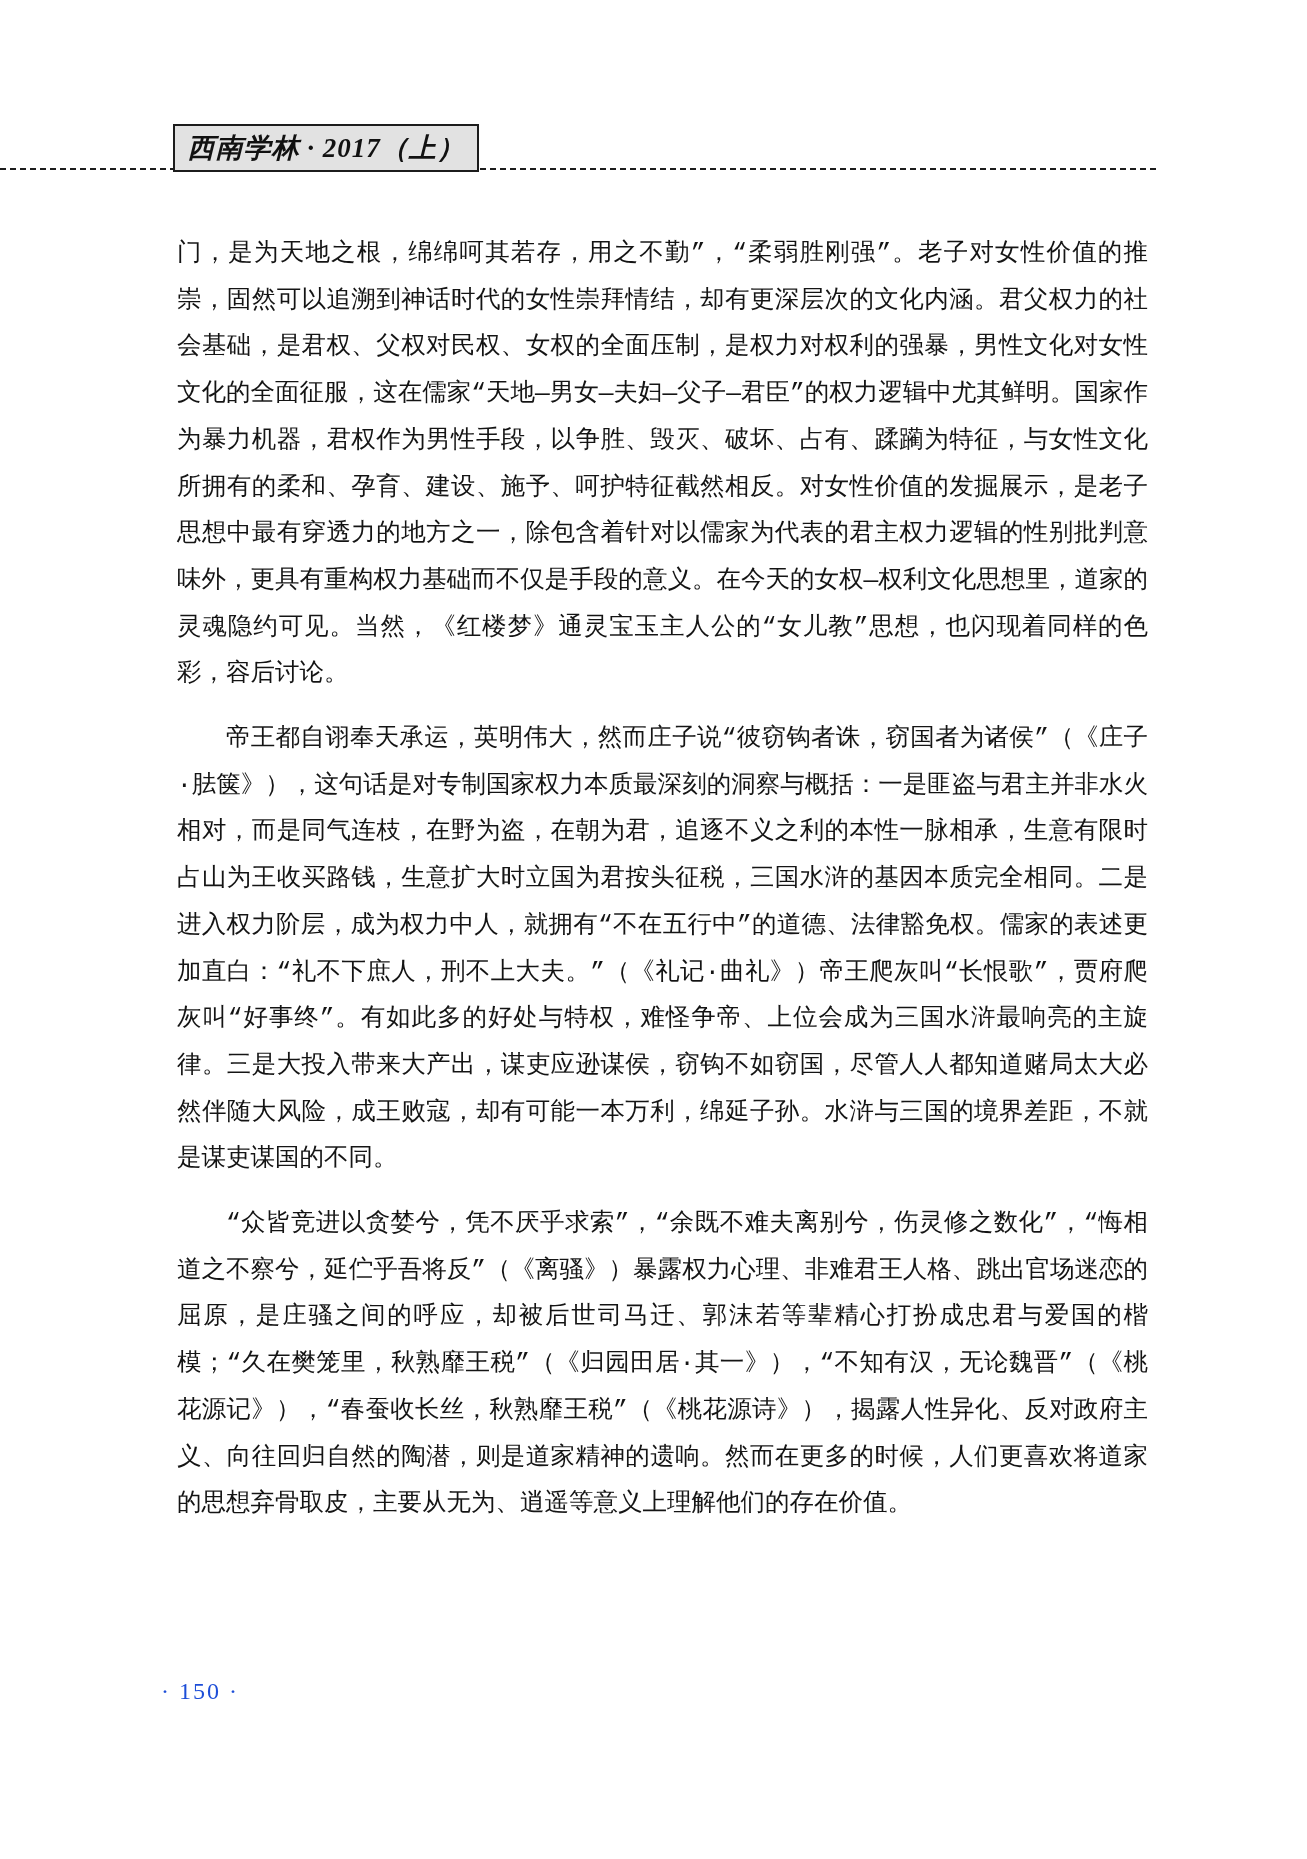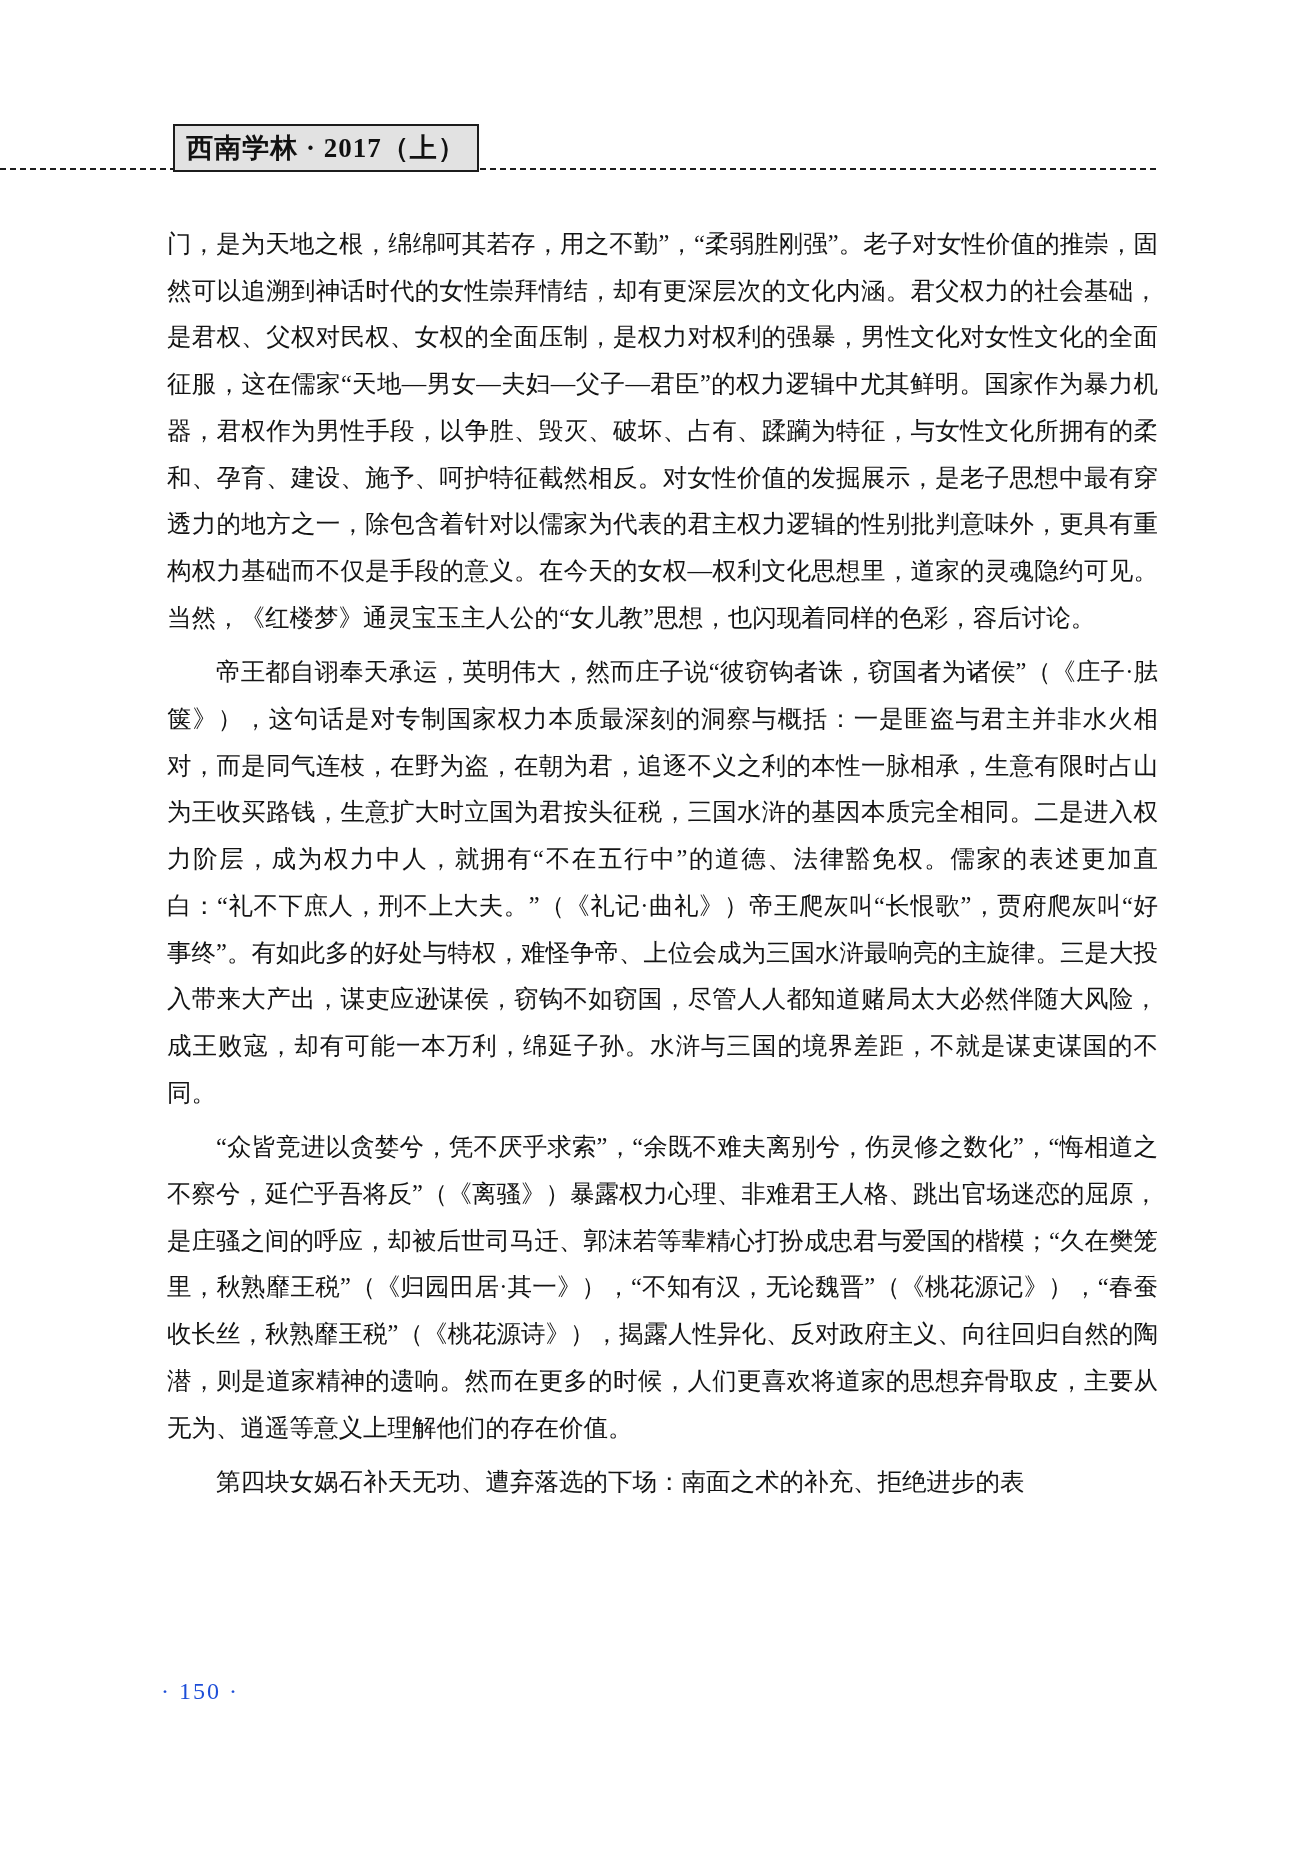--- a/index.html
+++ b/index.html
@@ -28,33 +28,34 @@
     background: #e2e2e2;
     border: 2px solid #1c1c1c;
     box-sizing: border-box;
     display: flex;
     align-items: center;
     justify-content: center;
     font-size: 27px;
     font-weight: bold;
     color: #111111;
     letter-spacing: 1px;
+    font-style: italic;
   }
   .text-block {
     position: absolute;
     left: 159px;
     top: 213px;
     width: 1007px;
     color: #141414;
     font-size: 24.5px;
     line-height: 46.7px;
     text-align: justify;
     text-justify: inter-ideograph;
   }
-  .para { margin: 8px; text-indent: 2em; }
+  .para { margin: 18px; text-indent: 2em; font-family: Liberation Mono, monospace; }
   .para.no-indent { text-indent: 0; }
   .page-number {
     position: absolute;
     left: 161px;
     top: 1678px;
     font-size: 24px;
     color: #1d4ed8;
     letter-spacing: 2px;
   }
 </style>
@@ -66,18 +67,17 @@
   <div class="dashed-rule"></div>
 
   <div class="header-badge">
     <span>西南学林 · 2017（上）</span>
   </div>
 
   <div class="text-block">
     <p class="para no-indent">门，是为天地之根，绵绵呵其若存，用之不勤”，“柔弱胜刚强”。老子对女性价值的推崇，固然可以追溯到神话时代的女性崇拜情结，却有更深层次的文化内涵。君父权力的社会基础，是君权、父权对民权、女权的全面压制，是权力对权利的强暴，男性文化对女性文化的全面征服，这在儒家“天地—男女—夫妇—父子—君臣”的权力逻辑中尤其鲜明。国家作为暴力机器，君权作为男性手段，以争胜、毁灭、破坏、占有、蹂躏为特征，与女性文化所拥有的柔和、孕育、建设、施予、呵护特征截然相反。对女性价值的发掘展示，是老子思想中最有穿透力的地方之一，除包含着针对以儒家为代表的君主权力逻辑的性别批判意味外，更具有重构权力基础而不仅是手段的意义。在今天的女权—权利文化思想里，道家的灵魂隐约可见。当然，《红楼梦》通灵宝玉主人公的“女儿教”思想，也闪现着同样的色彩，容后讨论。</p>
     <p class="para">帝王都自诩奉天承运，英明伟大，然而庄子说“彼窃钩者诛，窃国者为诸侯”（《庄子·胠箧》），这句话是对专制国家权力本质最深刻的洞察与概括：一是匪盗与君主并非水火相对，而是同气连枝，在野为盗，在朝为君，追逐不义之利的本性一脉相承，生意有限时占山为王收买路钱，生意扩大时立国为君按头征税，三国水浒的基因本质完全相同。二是进入权力阶层，成为权力中人，就拥有“不在五行中”的道德、法律豁免权。儒家的表述更加直白：“礼不下庶人，刑不上大夫。”（《礼记·曲礼》）帝王爬灰叫“长恨歌”，贾府爬灰叫“好事终”。有如此多的好处与特权，难怪争帝、上位会成为三国水浒最响亮的主旋律。三是大投入带来大产出，谋吏应逊谋侯，窃钩不如窃国，尽管人人都知道赌局太大必然伴随大风险，成王败寇，却有可能一本万利，绵延子孙。水浒与三国的境界差距，不就是谋吏谋国的不同。</p>
     <p class="para">“众皆竞进以贪婪兮，凭不厌乎求索”，“余既不难夫离别兮，伤灵修之数化”，“悔相道之不察兮，延伫乎吾将反”（《离骚》）暴露权力心理、非难君王人格、跳出官场迷恋的屈原，是庄骚之间的呼应，却被后世司马迁、郭沫若等辈精心打扮成忠君与爱国的楷模；“久在樊笼里，秋熟靡王税”（《归园田居·其一》），“不知有汉，无论魏晋”（《桃花源记》），“春蚕收长丝，秋熟靡王税”（《桃花源诗》），揭露人性异化、反对政府主义、向往回归自然的陶潜，则是道家精神的遗响。然而在更多的时候，人们更喜欢将道家的思想弃骨取皮，主要从无为、逍遥等意义上理解他们的存在价值。</p>
-    <p class="para">第四块女娲石补天无功、遭弃落选的下场：南面之术的补充、拒绝进步的表</p>
   </div>
 
   <div class="page-number">· 150 ·</div>
 
 </div>
 
 </body></html>

